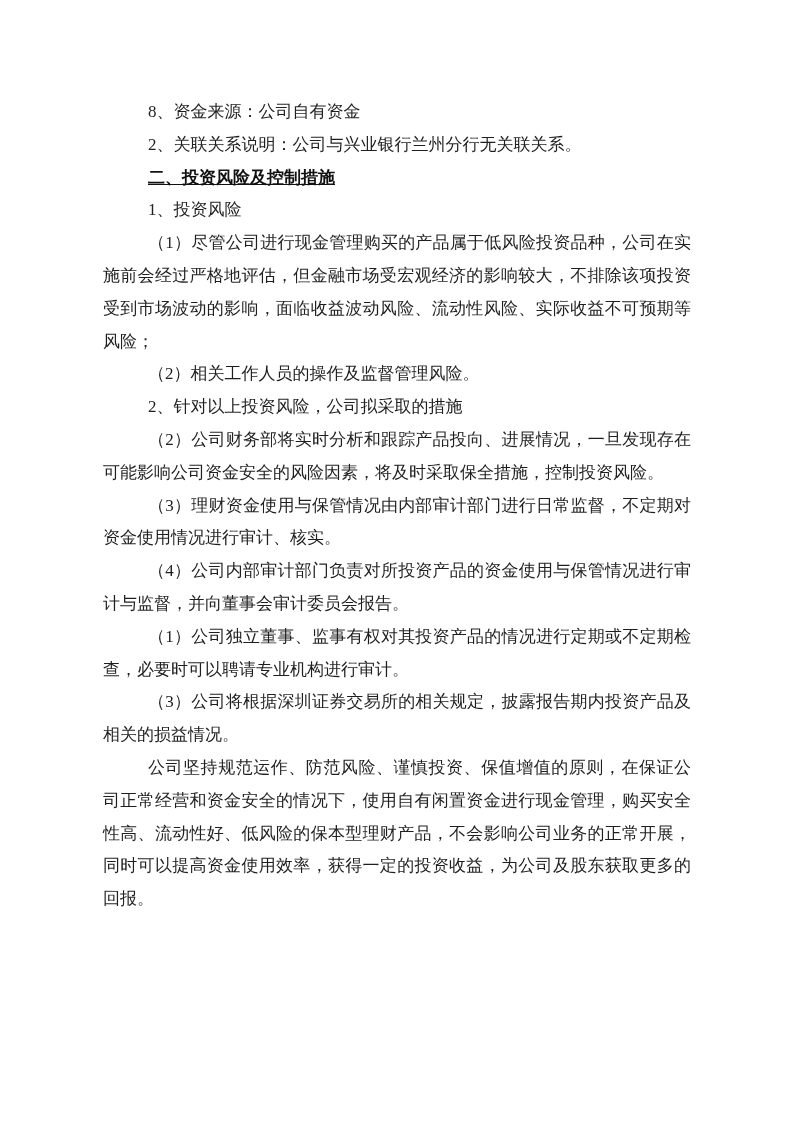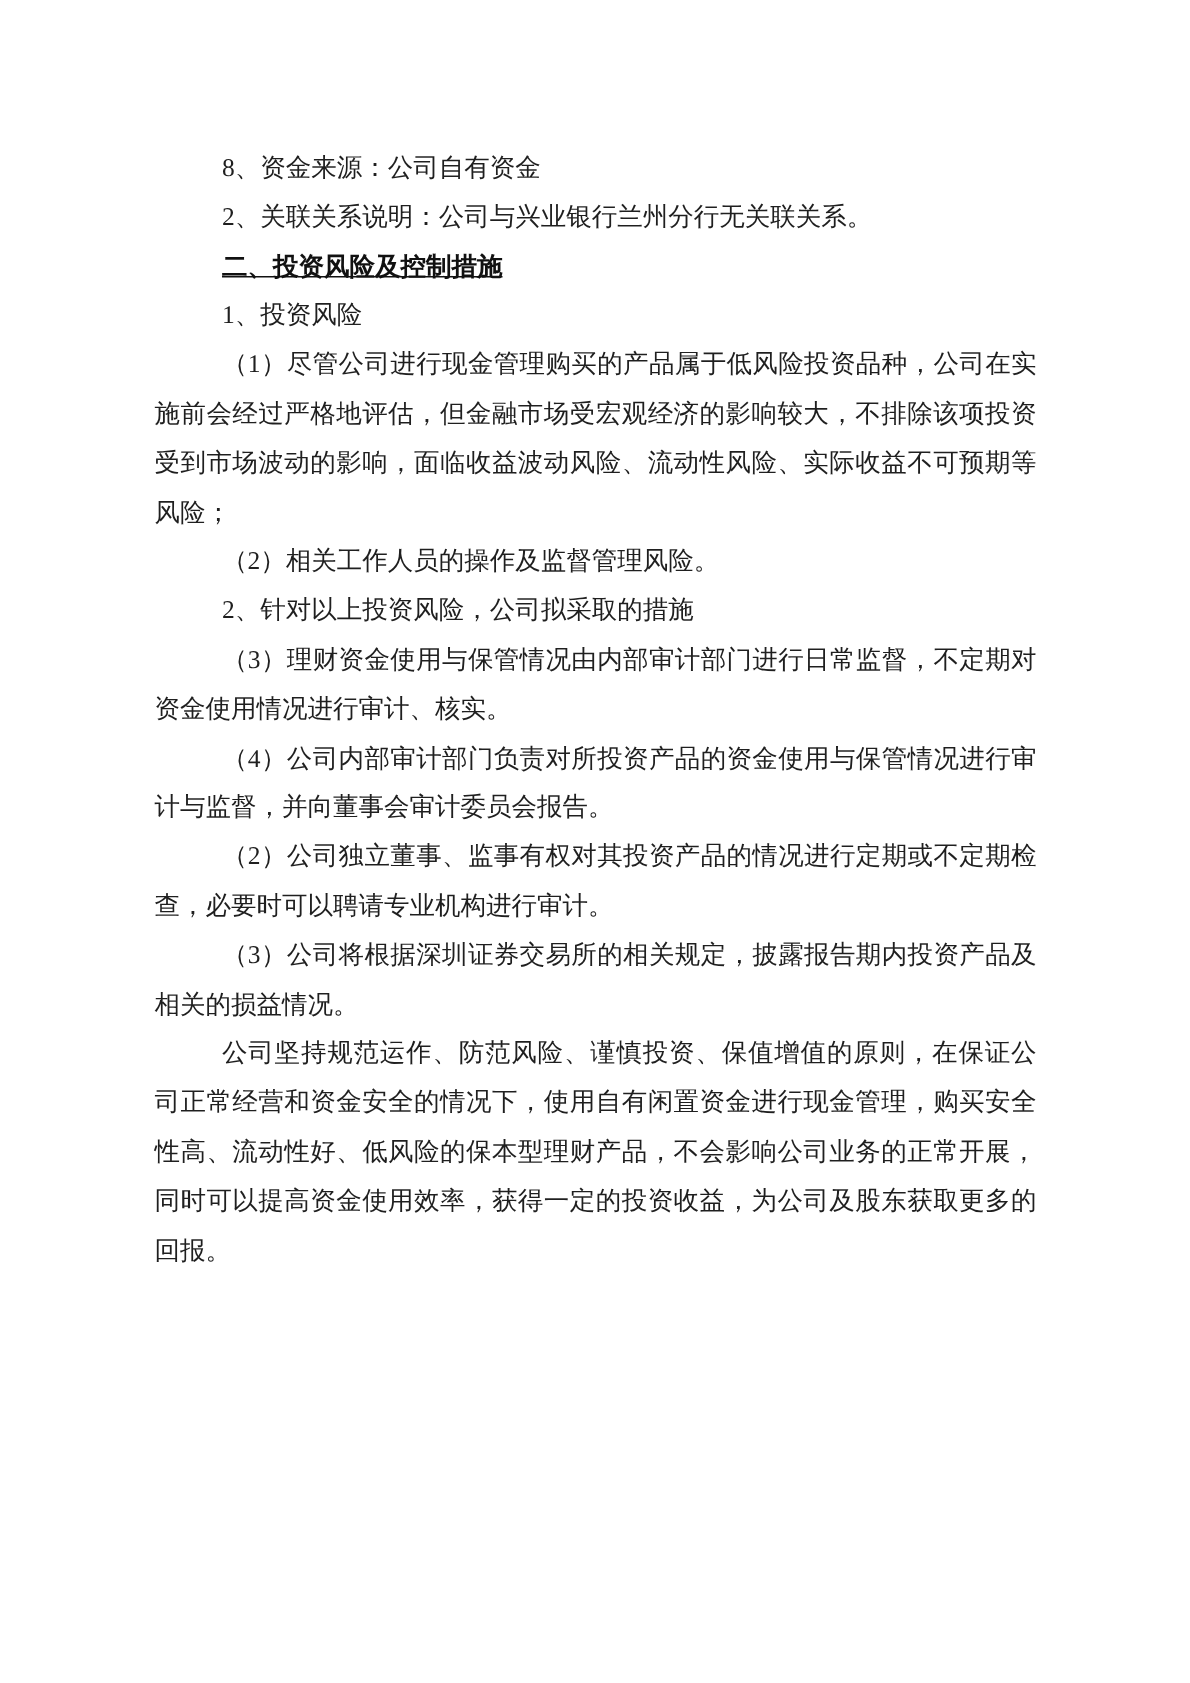--- a/index.html
+++ b/index.html
@@ -84,23 +84,24 @@
 <div class="page">
 
   <main class="doc">
     <p class="para">8、资金来源：公司自有资金</p>
     <p class="para">2、关联关系说明：公司与兴业银行兰州分行无关联关系。</p>
     <h2 class="heading">二、投资风险及控制措施</h2>
     <p class="para">1、投资风险</p>
     <p class="para">（1）尽管公司进行现金管理购买的产品属于低风险投资品种，公司在实施前会经过严格地评估，但金融市场受宏观经济的影响较大，不排除该项投资受到市场波动的影响，面临收益波动风险、流动性风险、实际收益不可预期等风险；</p>
     <p class="para">（2）相关工作人员的操作及监督管理风险。</p>
     <p class="para">2、针对以上投资风险，公司拟采取的措施</p>
+    <p class="para">（2）公司财务部将实时分析和跟踪产品投向、进展情况，一旦发现存在可能影响公司资金安全的风险因素，将及时采取保全措施，控制投资风险。</p>
     <p class="para">（3）理财资金使用与保管情况由内部审计部门进行日常监督，不定期对资金使用情况进行审计、核实。</p>
     <p class="para">（4）公司内部审计部门负责对所投资产品的资金使用与保管情况进行审计与监督，并向董事会审计委员会报告。</p>
-    <p class="para">（2）公司独立董事、监事有权对其投资产品的情况进行定期或不定期检查，必要时可以聘请专业机构进行审计。</p>
+    <p class="para">（1）公司独立董事、监事有权对其投资产品的情况进行定期或不定期检查，必要时可以聘请专业机构进行审计。</p>
     <p class="para">（3）公司将根据深圳证券交易所的相关规定，披露报告期内投资产品及相关的损益情况。</p>
     <p class="para">公司坚持规范运作、防范风险、谨慎投资、保值增值的原则，在保证公司正常经营和资金安全的情况下，使用自有闲置资金进行现金管理，购买安全性高、流动性好、低风险的保本型理财产品，不会影响公司业务的正常开展，同时可以提高资金使用效率，获得一定的投资收益，为公司及股东获取更多的回报。</p>
   </main>
 
   <footer class="brand">
     <div class="brand-top">
       <span class="brand-name">cninf</span>
       <span class="brand-swirl">
         <svg width="20" height="20" viewBox="0 0 24 24" xmlns="http://www.w3.org/2000/svg">
           <path d="M11.5 2.5 C17.5 2.2 22 6.2 22.3 11.5 C22.6 17.2 18 21.8 12 21.8 C6.3 21.8 1.8 17.5 1.8 12 C1.8 6.8 6 2.8 11.5 2.5 Z" fill="#9b9b9b"></path>

